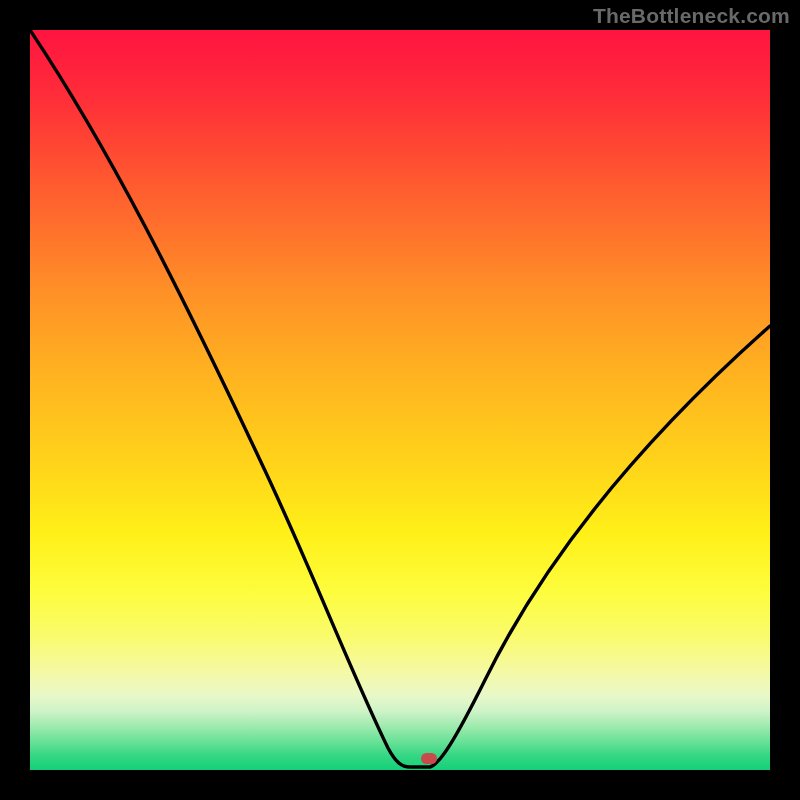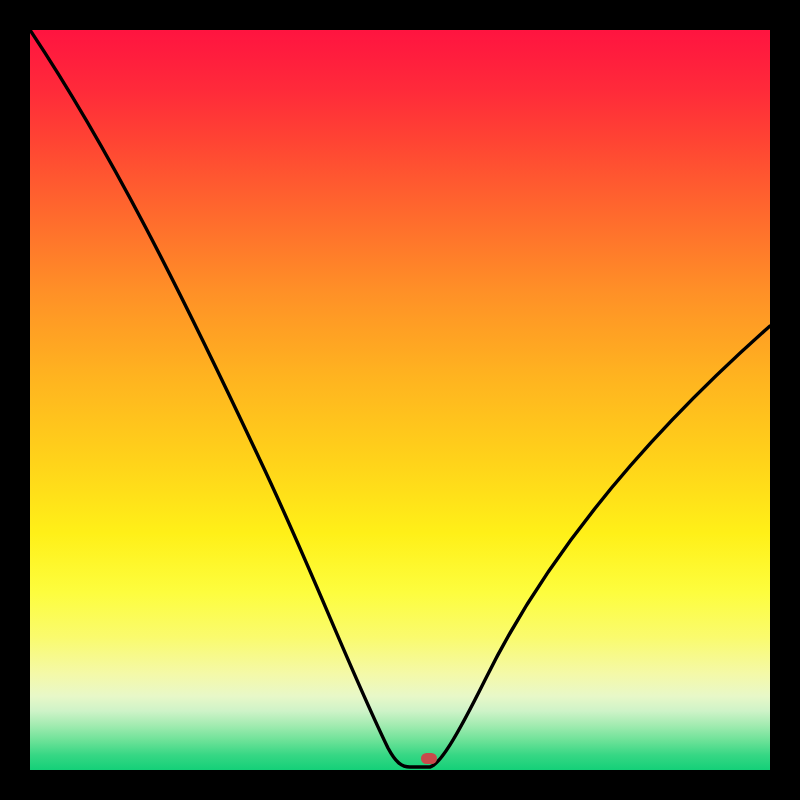--- a/index.html
+++ b/index.html
@@ -74,20 +74,21 @@
     height: 11px;
     background: #c74b4b;
     border-radius: 6px;
     z-index: 10;
   }
 </style>
 </head>
 <body>
 
 <div class="wrap">
+  <div class="watermark">TheBottleneck.com</div>
   <div class="plot-area">
     <div class="gradient"></div>
     <svg class="curve" viewBox="0 0 740 740" preserveAspectRatio="none">
       <path d="M 0 0
                C 80 120, 150 260, 230 430
                C 280 535, 320 640, 358 718
                C 366 733, 372 737, 380 737
                L 400 737
                C 410 734, 425 710, 455 650
                C 510 538, 600 420, 740 296" fill="none" stroke="#000" stroke-width="3.4" stroke-linecap="round"></path>

